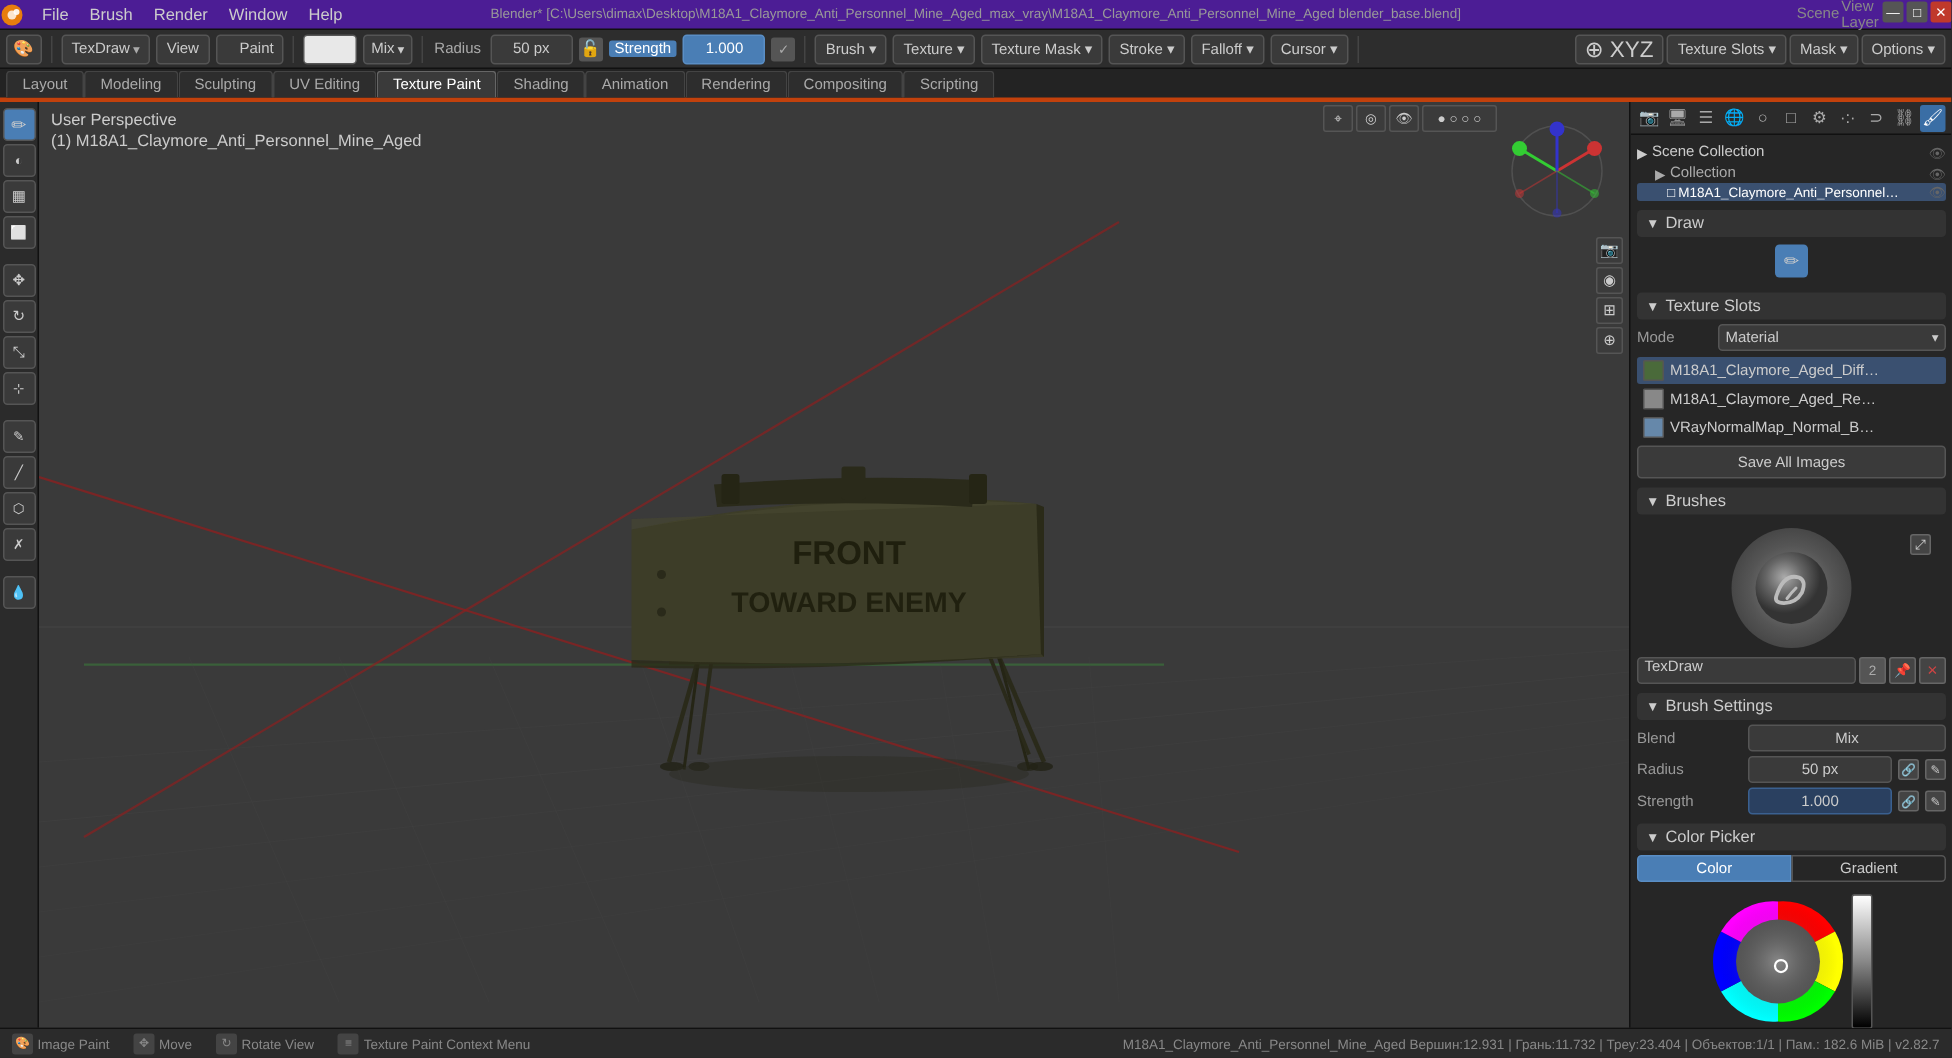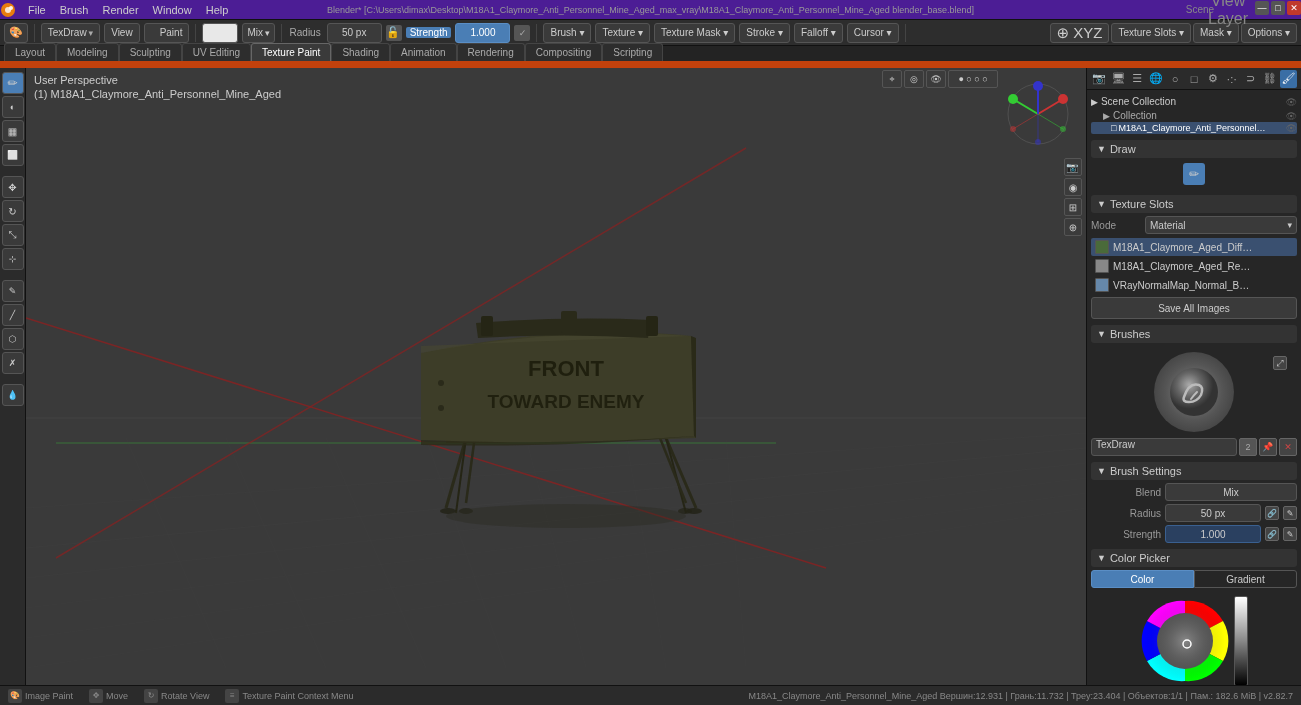--- a/index.html
+++ b/index.html
@@ -139,21 +139,21 @@
       padding: 0 2px;
     }
 
     
     .workspace-tabs {
       height: 22px;
       background: #232323;
       display: flex;
       align-items: flex-end;
       padding: 0 4px;
-      border-bottom: 7px solid #c2410c;
+      border-bottom: 3px solid #c2410c;
     }
     .ws-tab {
       height: 18px;
       padding: 0 10px;
       background: #2d2d2d;
       border: 1px solid #444;
       border-bottom: none;
       border-radius: 3px 3px 0 0;
       color: #aaa;
       font-size: 10px;
@@ -321,21 +321,20 @@
       display: flex;
       align-items: center;
       gap: 4px;
       margin-bottom: 3px;
     }
     .prop-label {
       width: 70px;
       color: #999;
       font-size: 10px;
       flex-shrink: 0;
-      text-align: right;
     }
     .prop-value {
       flex: 1;
       height: 18px;
       background: #3a3a3a;
       border: 1px solid #555;
       border-radius: 3px;
       color: #ccc;
       font-size: 10px;
       display: flex;
@@ -552,21 +551,21 @@
     <span class="menu-item">Brush</span>
     <span class="menu-item">Render</span>
     <span class="menu-item">Window</span>
     <span class="menu-item">Help</span>
   </div>
   <div class="title-bar-center">
     <span style="font-size:9px; color:#999;">Blender* [C:\Users\dimax\Desktop\M18A1_Claymore_Anti_Personnel_Mine_Aged_max_vray\M18A1_Claymore_Anti_Personnel_Mine_Aged blender_base.blend]</span>
   </div>
   <div class="window-controls">
     <div class="rp-icon" style="margin-right:8px; font-size:10px; color:#888;">Scene</div>
-    <div class="rp-icon" style="margin-right:16px; font-size:16px; color:#888;text-align:center;">View Layer</div>
+    <div class="rp-icon" style="margin-right:4px; font-size:10px; color:#888;">View Layer</div>
     <div class="win-btn minimize">—</div>
     <div class="win-btn maximize">□</div>
     <div class="win-btn close">✕</div>
   </div>
 </div>
 
 <div class="toolbar-row">
 
   <div class="toolbar-btn" style="padding: 0 4px;">
     <span style="font-size:11px;">🎨</span>

